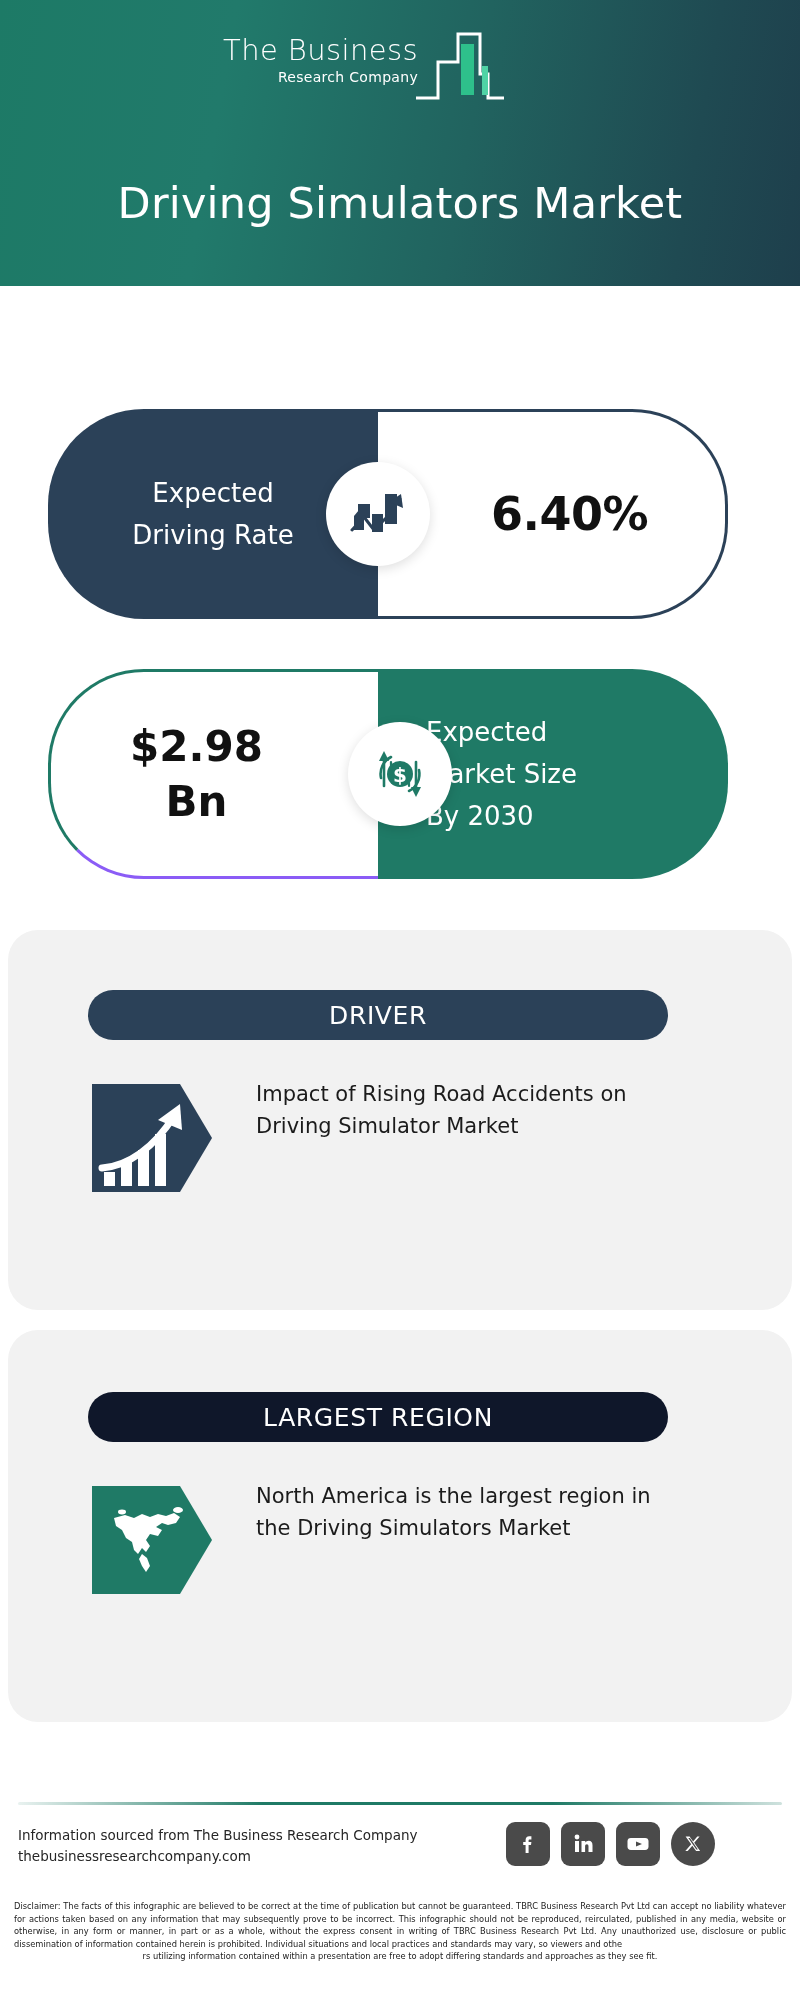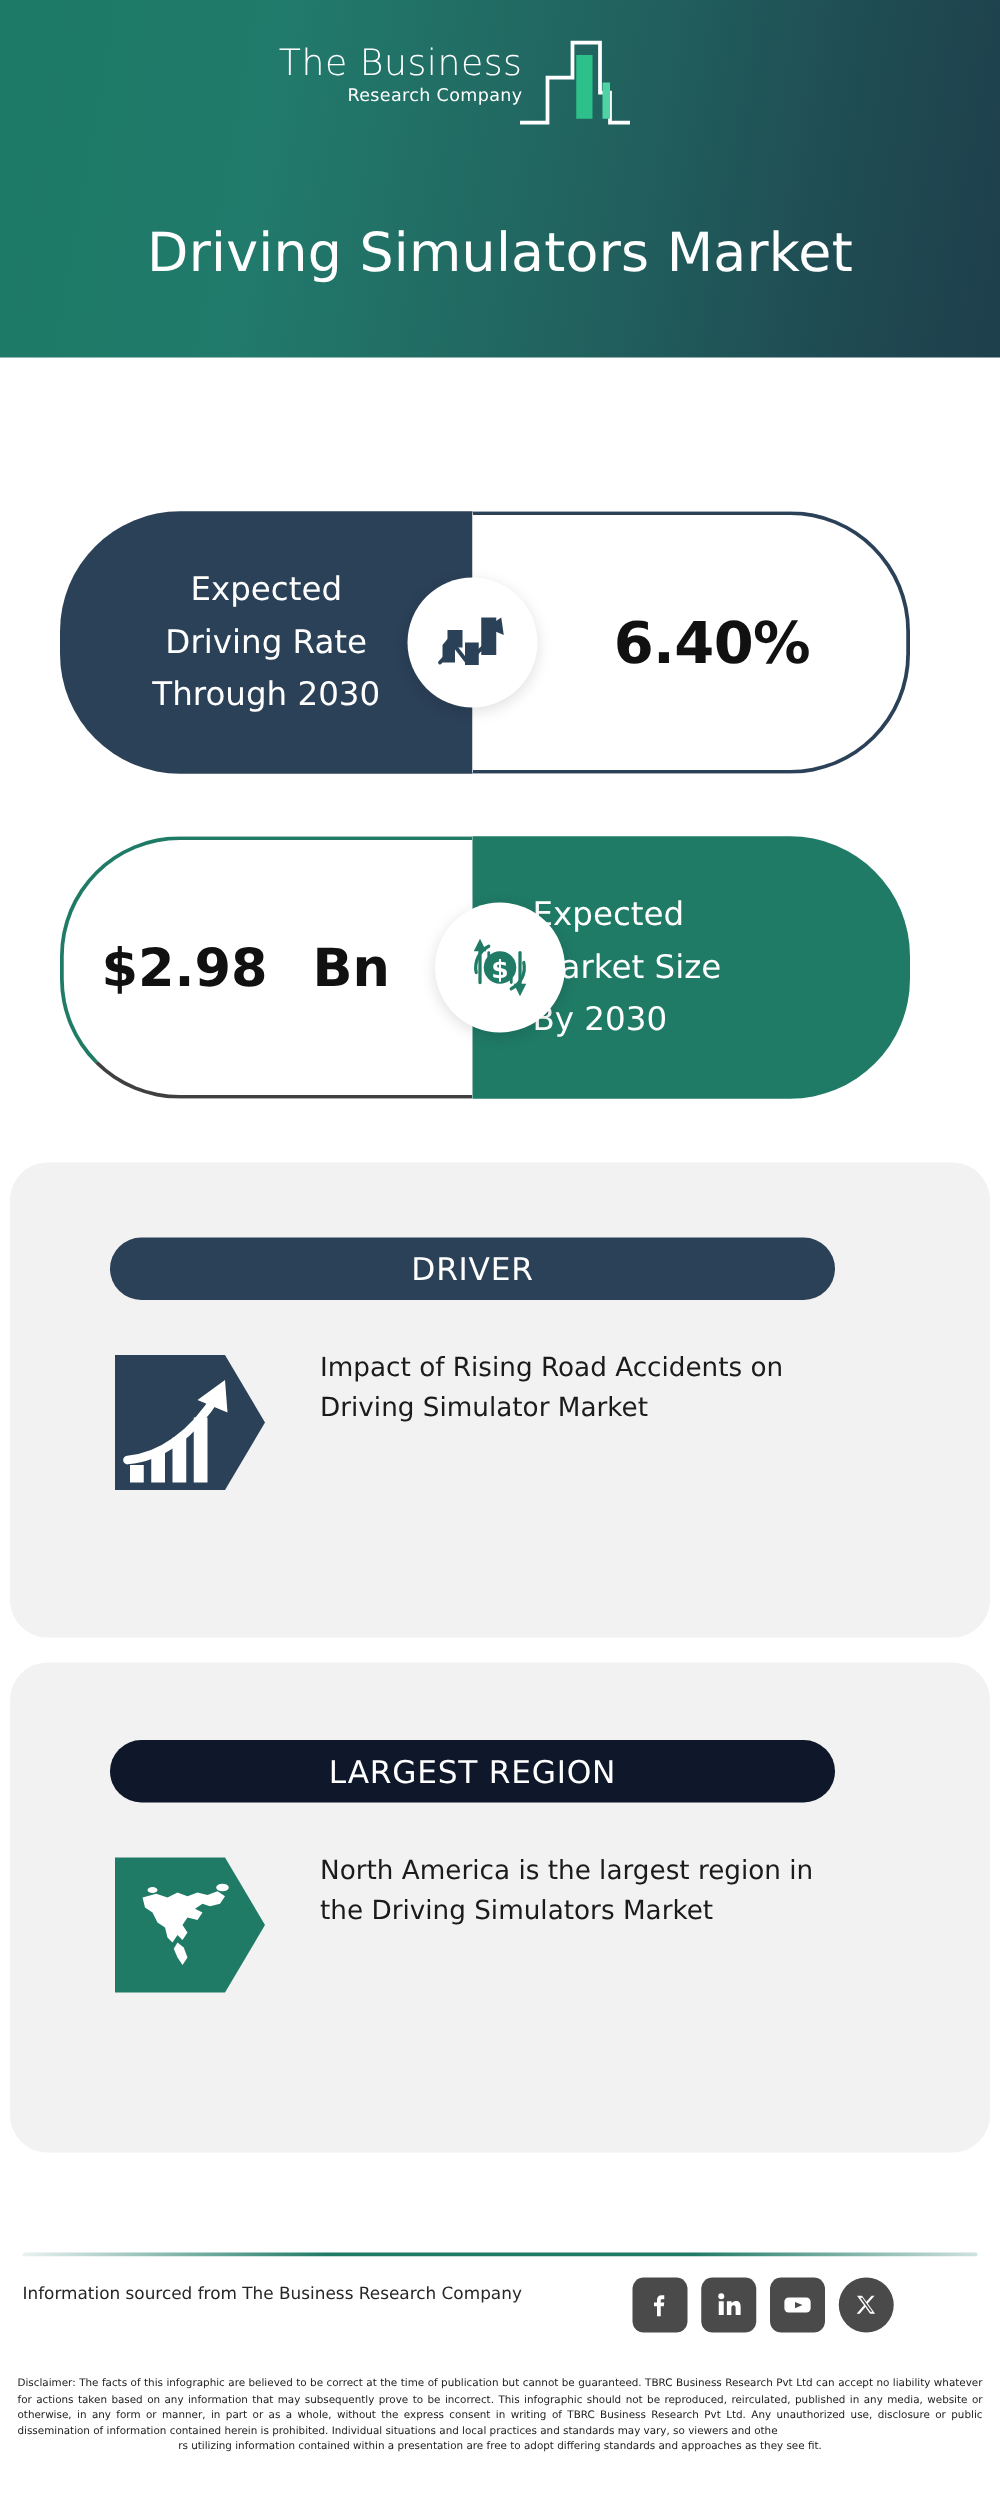--- a/index.html
+++ b/index.html
@@ -66,23 +66,23 @@
     background:#ffffff; box-shadow:0 3px 12px rgba(0,0,0,.13);
     display:flex; align-items:center; justify-content:center; z-index:5;
   }
   .card1 .badge { left:278px; top:53px; }
 
   
   .card2 { position:absolute; left:48px; top:669px; width:680px; height:210px; }
   .card2-left {
     position:absolute; left:0; top:0; width:330px; height:210px;
     background:#ffffff;
-    border-top:3px solid #1f7a66; border-bottom:3px solid #404040;
+    border-top:3px solid #1f7a66; border-bottom:3px solid #8b5cf6;
     border-left:3px solid #1f7a66; border-radius:96px 0 0 96px;
-    display:flex; flex-direction:row; align-items:center; justify-content:center;
+    display:flex; flex-direction:column; align-items:center; justify-content:center;
   }
   .card2-left .v {
     color:#111; font-size:42px; font-weight:700; line-height:55px;
     font-family:"DejaVu Sans", sans-serif; padding-right:36px;
   }
   .card2-right {
     position:absolute; left:330px; top:0; width:350px; height:210px;
     background:#1f7a66; border-radius:0 96px 96px 0;
     display:flex; flex-direction:column; align-items:center; justify-content:center;
   }
@@ -168,21 +168,20 @@
       </div>
     </div>
 
     <div class="hero-title">Driving Simulators Market</div>
   </div>
 
   <div class="card1">
     <div class="card1-left">
       <div class="l">Expected</div>
       <div class="l">Driving Rate</div>
-      <div class="l">Through 2030</div>
     </div>
     <div class="card1-right">
       <div class="v">6.40%</div>
     </div>
     <div class="badge">
       <svg width="60" height="56" viewBox="0 0 60 56">
         <path d="M6 30 L11 24 L16 30 L16 44 L6 44 Z" fill="#2b4158"></path>
         <rect x="10" y="18" width="12" height="14" fill="#2b4158"></rect>
         <rect x="24" y="28" width="11" height="18" fill="#2b4158"></rect>
         <rect x="37" y="8" width="12" height="30" fill="#2b4158"></rect>
@@ -255,20 +254,21 @@
         </svg>
       </div>
       <div class="row-text">North America is the largest region in the Driving Simulators Market</div>
     </div>
   </div>
 
   <div class="rule"></div>
 
   <div class="src">
     <div>Information sourced from The Business Research Company</div>
+    <div>thebusinessresearchcompany.com</div>
   </div>
 
   <div class="socials">
     <div class="sico">
       <svg width="26" height="26" viewBox="0 0 26 26">
         <path fill="#ffffff" d="M16.4 8.4h-2.0c-.5 0-.8.3-.8.9v1.7h2.8l-.4 2.9h-2.4V22h-3.0v-8.1H8.2V11h2.4V9.0
           c0-2.4 1.4-3.8 3.6-3.8h2.2z"></path>
       </svg>
     </div>
     <div class="sico">

